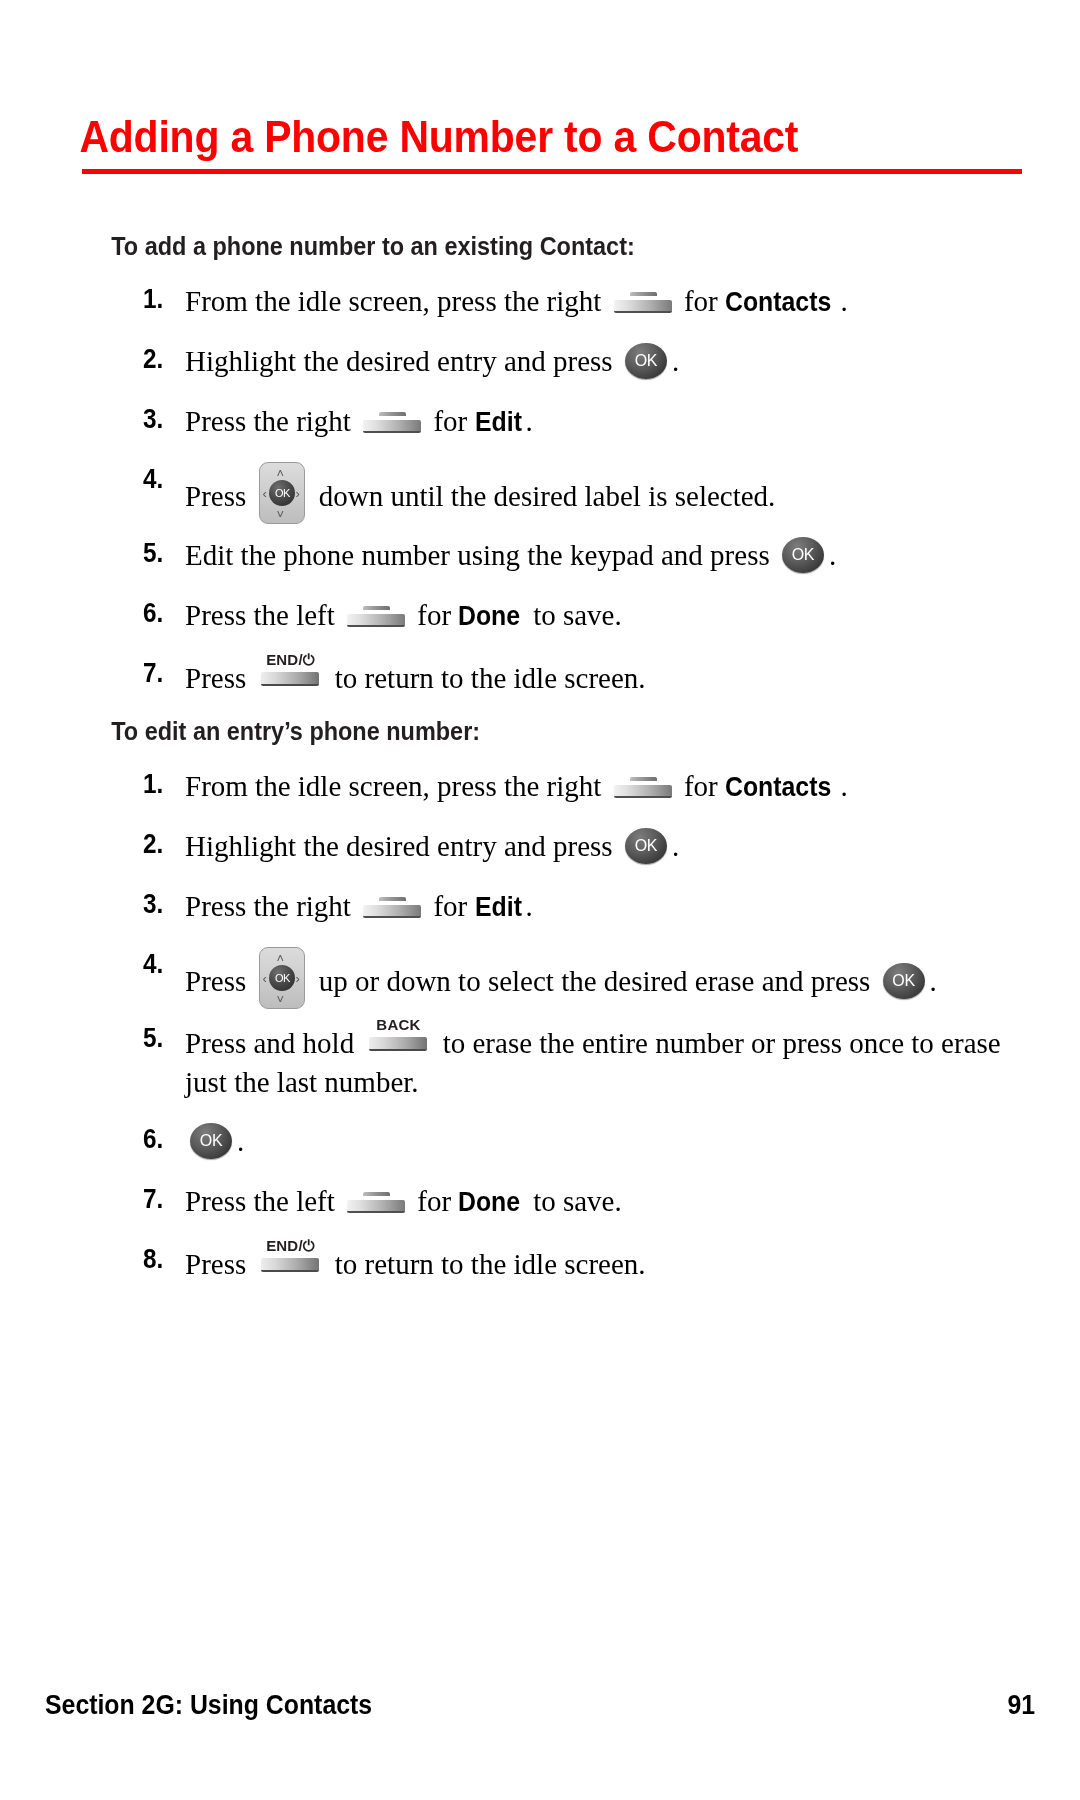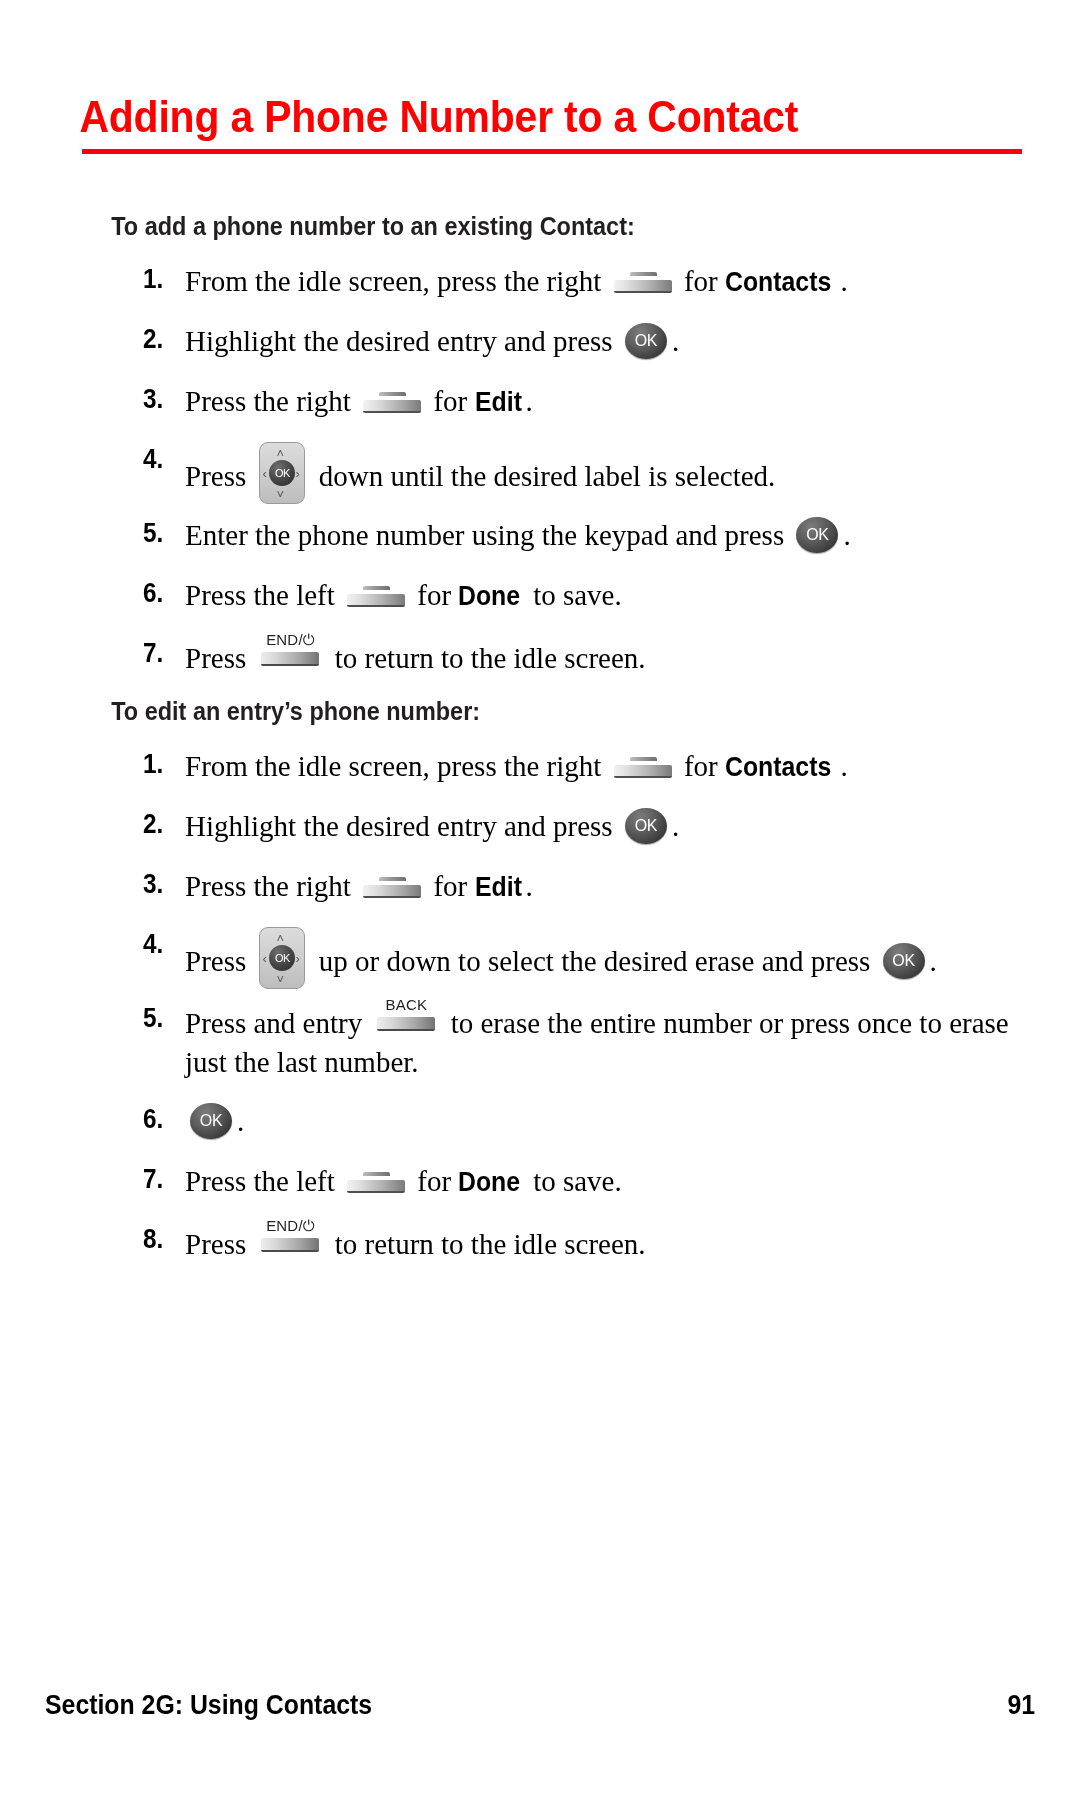--- a/index.html
+++ b/index.html
@@ -39,21 +39,21 @@
     transform: scaleX(0.93);
     transform-origin: left center;
     white-space: nowrap;
   }
   .head-rule {
     height: 5px;
     background: #ff0000;
     margin: 9px 0 0 37px;
     width: 940px;
   }
-  .sec1-head-wrap { padding-top: 94px; }
+  .sec1-head-wrap { padding-top: 94px; margin-top: 20px; }
   .sec2-head-wrap { padding-top: 34px; }
 
   .subhead {
     font-family: "Liberation Sans Narrow", "Liberation Sans", "DejaVu Sans", sans-serif;
     font-weight: bold;
     font-stretch: condensed;
     color: #231f20;
     font-size: 25.5px;
     margin: 0;
     padding-left: 72px;
@@ -145,21 +145,21 @@
     margin: 0 6px -2px 6px;
   }
   .labelkey .lbl {
     position: absolute;
     left: 0;
     top: -4px;
     width: 62px;
     text-align: center;
     font-family: "Liberation Sans", "DejaVu Sans", sans-serif;
     font-size: 15px;
-    font-weight: normal;
+    font-weight: bold;
     letter-spacing: 0.2px;
     color: #231f20;
     line-height: 1;
     white-space: nowrap;
   }
   .labelkey .bar {
     position: absolute;
     left: 2px;
     top: 16px;
     width: 58px;
@@ -280,38 +280,38 @@
     <div class="subhead">To add a phone number to an existing Contact:</div>
   </div>
 
   <ol class="steps steps-1">
       <li><span class="num">1.</span><span>From the idle screen, press the right </span><span class="key softkey"><span class="cap"></span><span class="bar"></span></span><span> for </span><span class="b">Contacts</span><span>.</span></li>
       <li><span class="num">2.</span><span>Highlight the desired entry and press </span><span class="key okkey"><span class="oval"></span><span class="txt">OK</span></span><span>.</span></li>
       <li><span class="num">3.</span><span>Press the right </span><span class="key softkey"><span class="cap"></span><span class="bar"></span></span><span> for </span><span class="b">Edit</span><span>.</span></li>
       <li><span class="num">4.</span><span>Press </span><span class="key navkey"><span class="plate"></span><span class="circ">
             <span>OK</span>
           </span><span class="ar up">˄</span><span class="ar down">˅</span><span class="ar left">‹</span><span class="ar right">›</span></span><span> down until the desired label is selected.</span></li>
-      <li><span class="num">5.</span><span>Enter the phone number using the keypad and press </span><span class="key okkey"><span class="oval"></span><span class="txt">OK</span></span><span>.</span></li>
+      <li><span class="num">5.</span><span>Edit the phone number using the keypad and press </span><span class="key okkey"><span class="oval"></span><span class="txt">OK</span></span><span>.</span></li>
       <li><span class="num">6.</span><span>Press the left </span><span class="key softkey"><span class="cap"></span><span class="bar"></span></span><span> for </span><span class="b">Done</span><span> to save.</span></li>
       <li><span class="num">7.</span><span>Press </span><span class="key labelkey"><span class="lbl">END/⏻</span><span class="bar"></span></span><span> to return to the idle screen.</span></li>
     </ol>
 
 
   <div class="sub2-wrap">
     <div class="subhead">To edit an entry’s phone number:</div>
   </div>
 
   <ol class="steps steps-2">
       <li><span class="num">1.</span><span>From the idle screen, press the right </span><span class="key softkey"><span class="cap"></span><span class="bar"></span></span><span> for </span><span class="b">Contacts</span><span>.</span></li>
       <li><span class="num">2.</span><span>Highlight the desired entry and press </span><span class="key okkey"><span class="oval"></span><span class="txt">OK</span></span><span>.</span></li>
       <li><span class="num">3.</span><span>Press the right </span><span class="key softkey"><span class="cap"></span><span class="bar"></span></span><span> for </span><span class="b">Edit</span><span>.</span></li>
       <li><span class="num">4.</span><span>Press </span><span class="key navkey"><span class="plate"></span><span class="circ">
             <span>OK</span>
           </span><span class="ar up">˄</span><span class="ar down">˅</span><span class="ar left">‹</span><span class="ar right">›</span></span><span> up or down to select the desired erase and press </span><span class="key okkey"><span class="oval"></span><span class="txt">OK</span></span><span>.</span></li>
-      <li><span class="num">5.</span><span>Press and entry </span><span class="key labelkey"><span class="lbl">BACK</span><span class="bar"></span></span><span> to erase the entire number or press once to erase just the last number.</span></li>
+      <li><span class="num">5.</span><span>Press and hold </span><span class="key labelkey"><span class="lbl">BACK</span><span class="bar"></span></span><span> to erase the entire number or press once to erase just the last number.</span></li>
       <li><span class="num">6.</span><span class="key okkey"><span class="oval"></span><span class="txt">OK</span></span><span>.</span></li>
       <li><span class="num">7.</span><span>Press the left </span><span class="key softkey"><span class="cap"></span><span class="bar"></span></span><span> for </span><span class="b">Done</span><span> to save.</span></li>
       <li><span class="num">8.</span><span>Press </span><span class="key labelkey"><span class="lbl">END/⏻</span><span class="bar"></span></span><span> to return to the idle screen.</span></li>
     </ol>
 
   <div class="footer">
     <div class="ftext">Section 2G: Using Contacts</div>
     <div class="fnum">91</div>
   </div>
 

